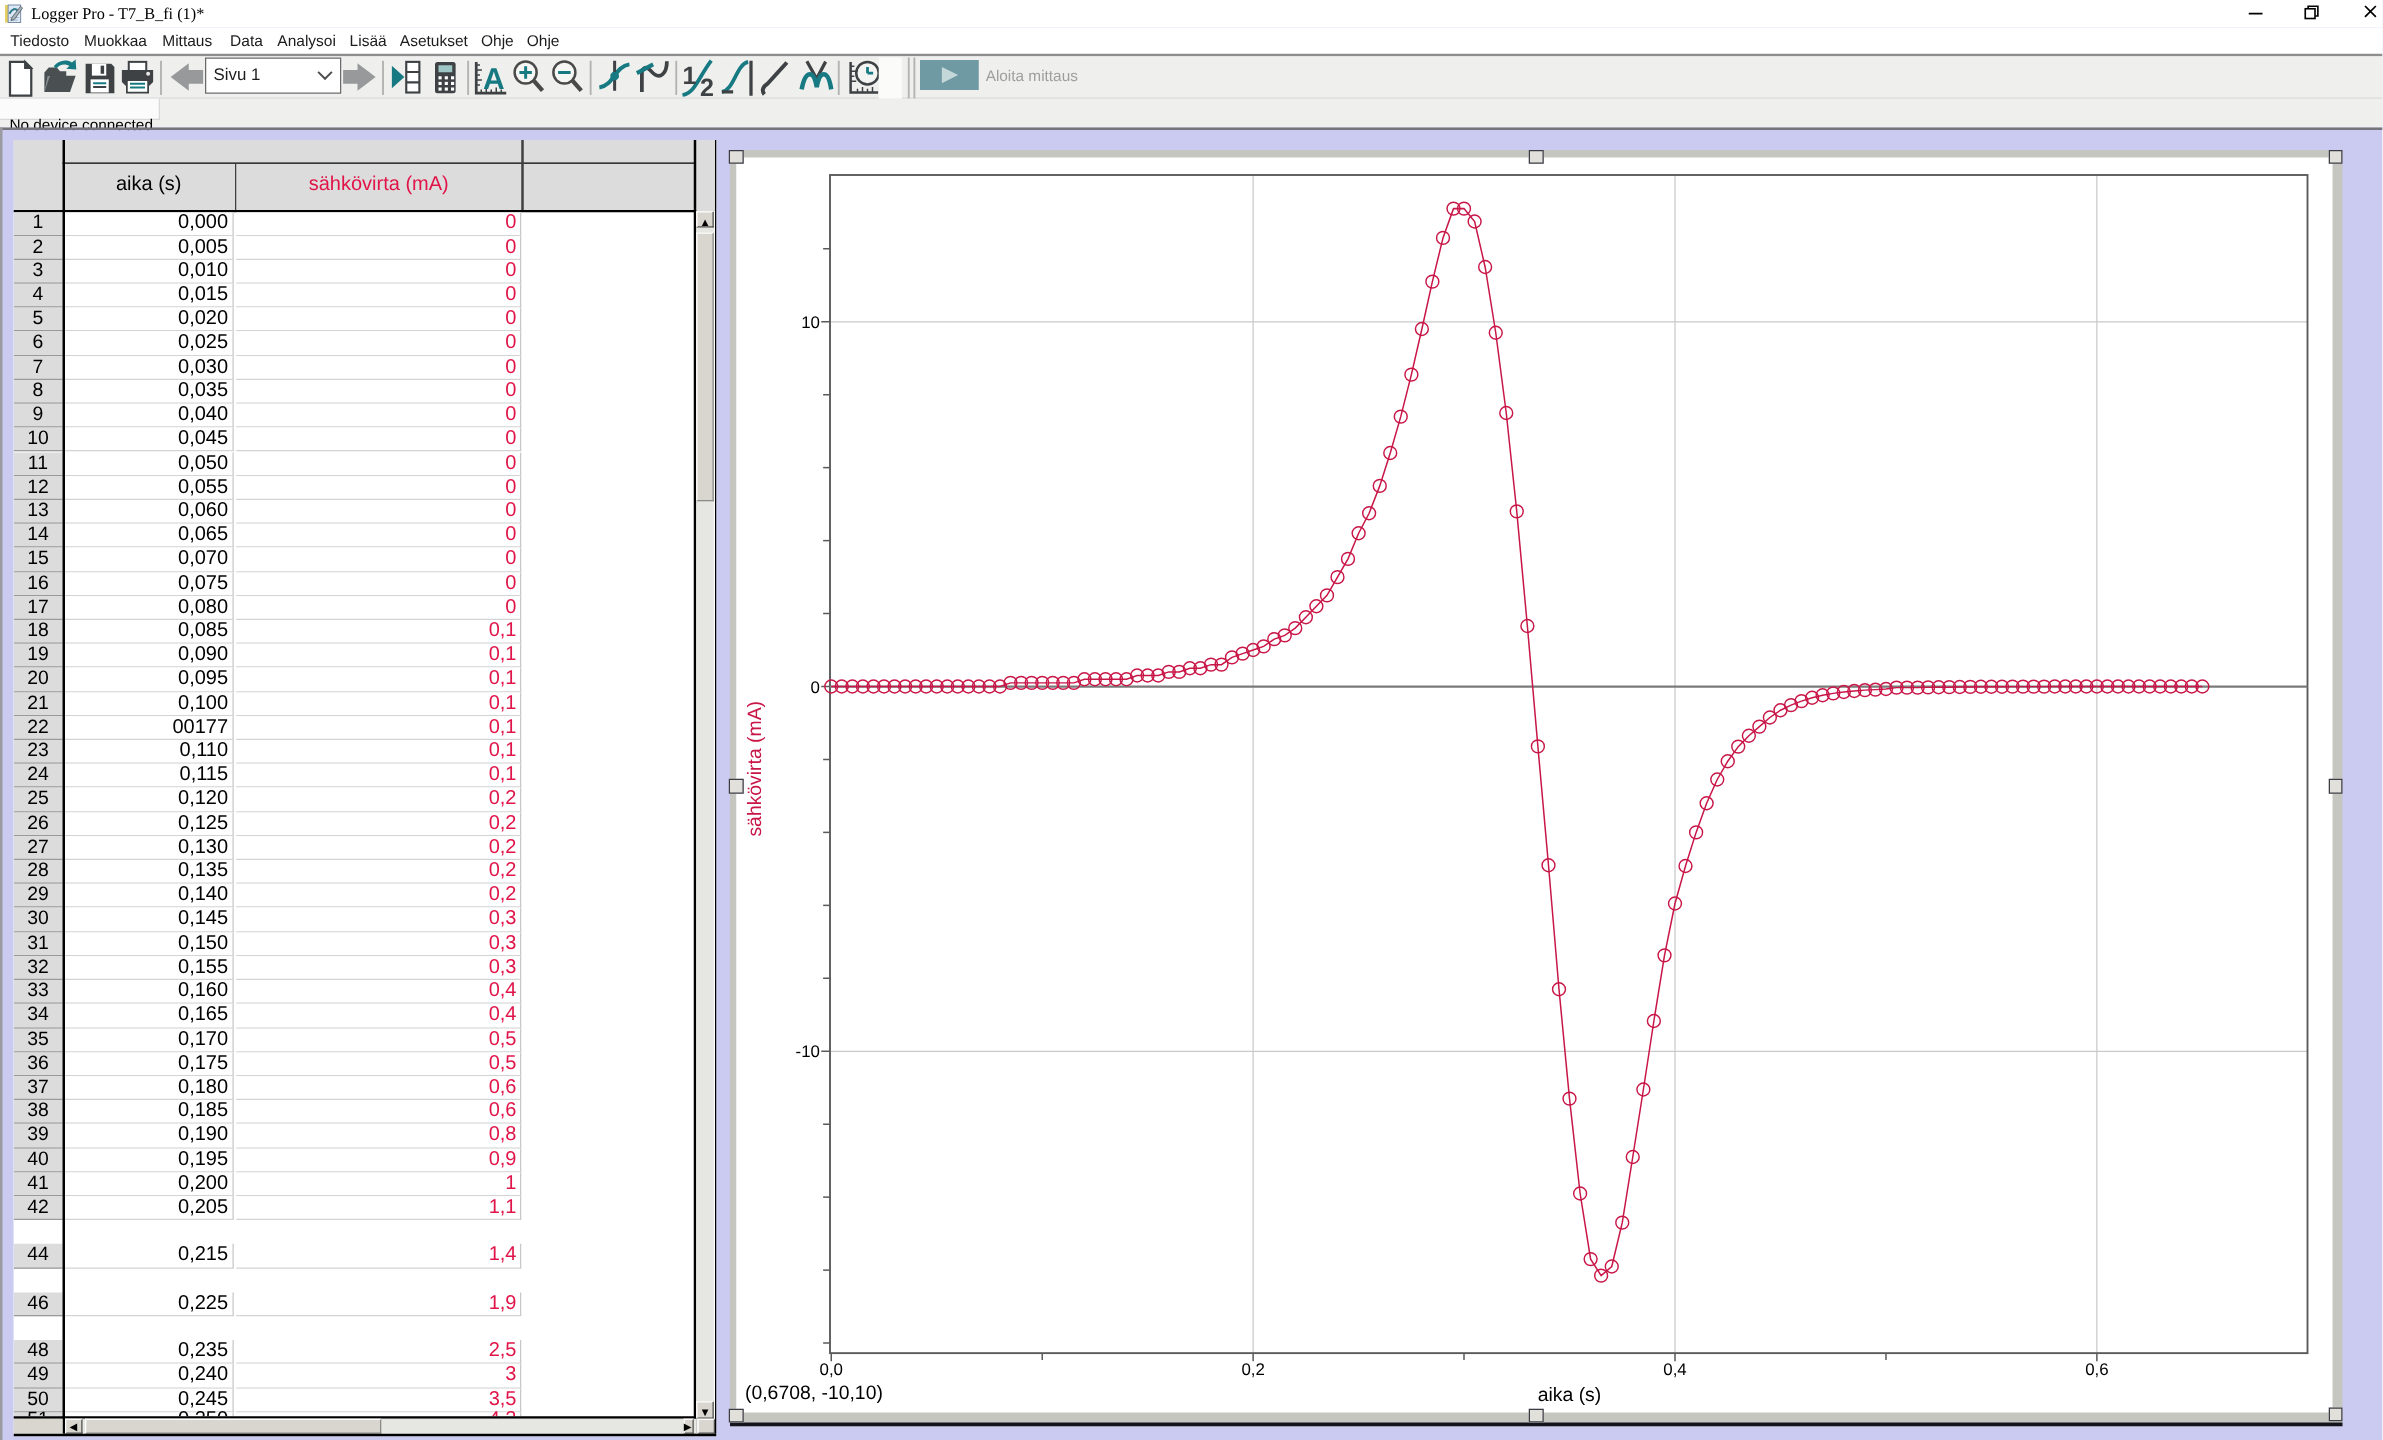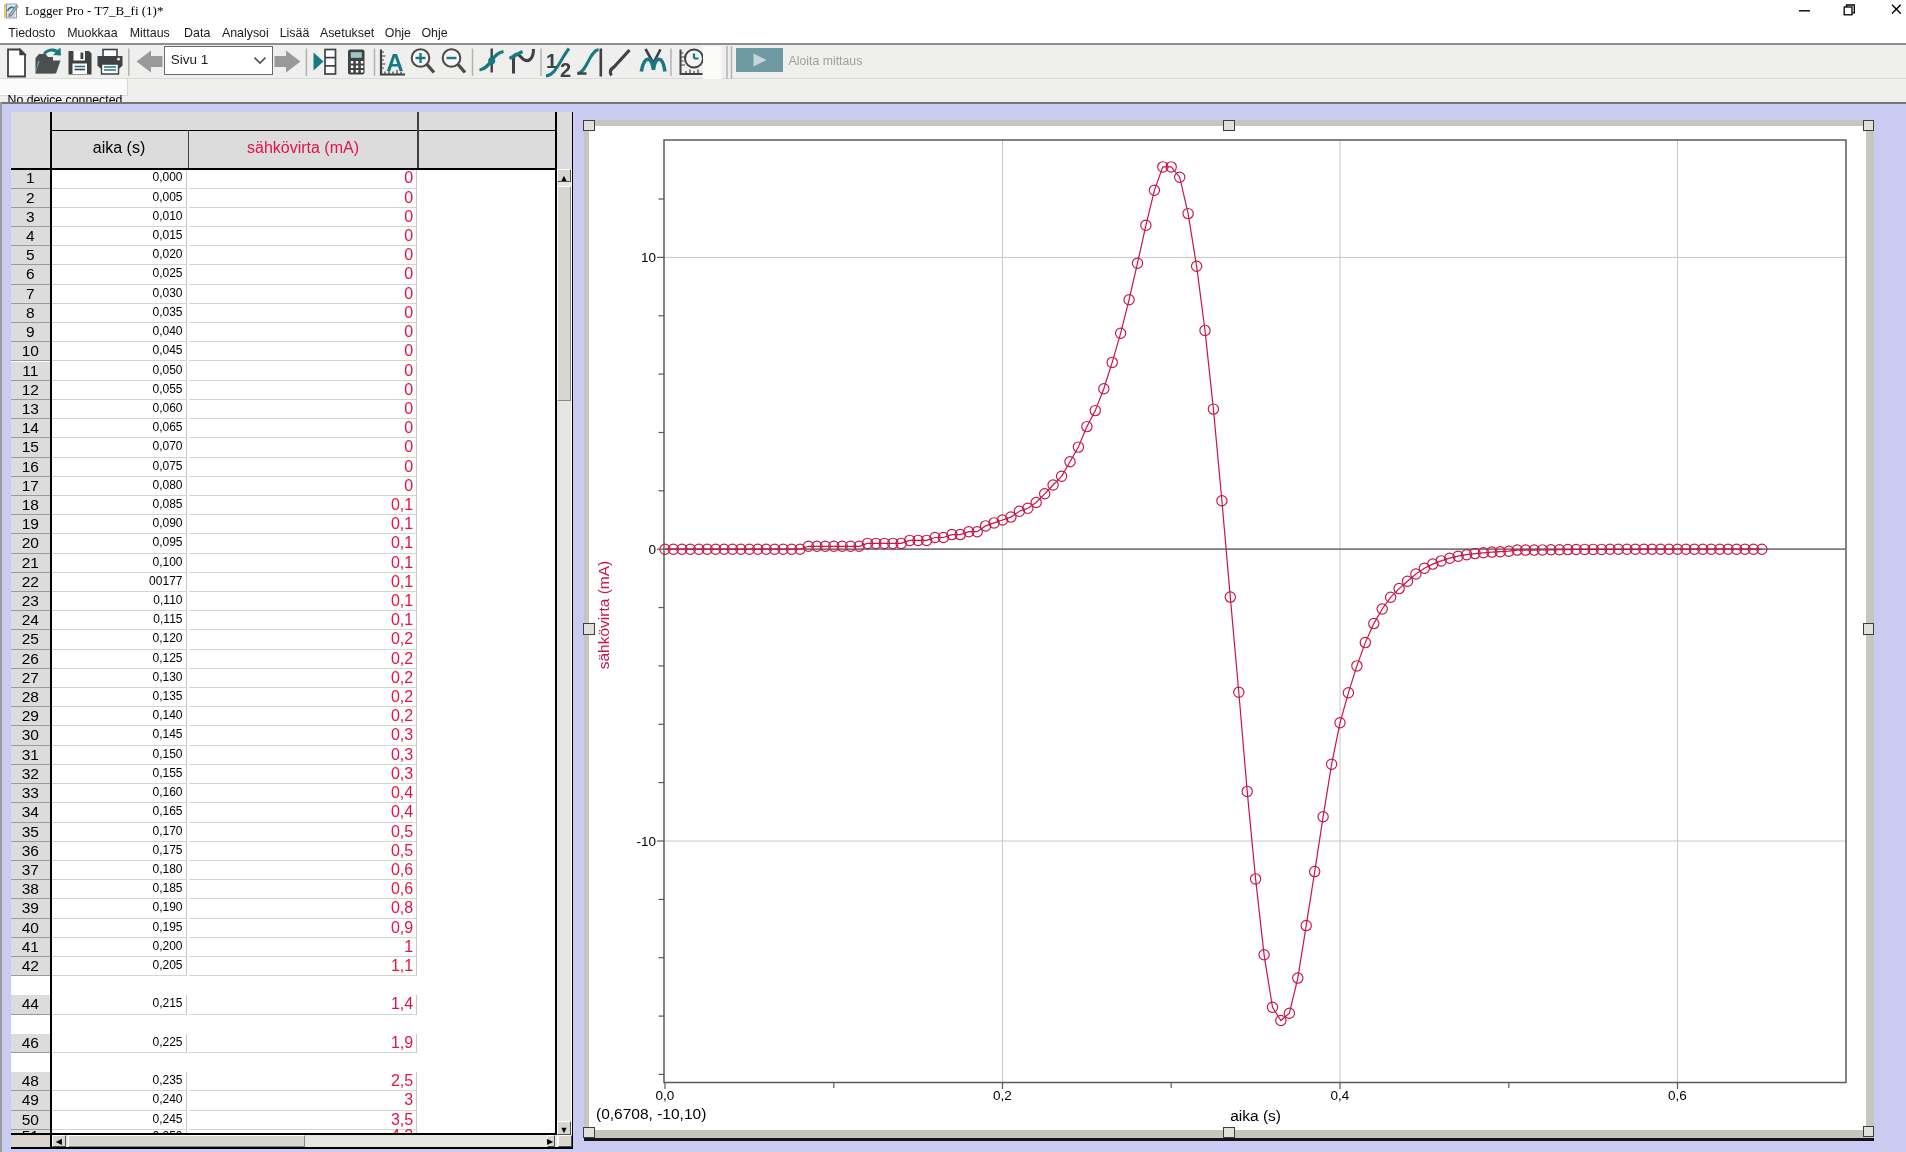--- a/index.html
+++ b/index.html
@@ -30,21 +30,21 @@
 .tbl { position:absolute; left:11px; top:112px; width:562.2px; height:1037.2px; background:#ffffff; }
 .hdrgray { position:absolute; background:#dcdcdc; }
 .blkline { position:absolute; background:#000; }
 .hdrtxt { position:absolute; font-size:16px; color:#000; text-align:center; }
 .dataview { position:absolute; left:0; top:58px; width:543.8px; height:963px; overflow:hidden;
   background:#ffffff; }
 .trow { position:absolute; left:0; width:543.8px; height:19.21px; }
 .rnum { position:absolute; left:0; top:0; width:38.7px; height:19.21px; background:#dcdcdc;
   border-bottom:1px solid #9a9a9a; font-size:15.5px; color:#000; text-align:center; line-height:18px; }
 .c1 { position:absolute; left:40.7px; top:0; width:135.8px; height:19.21px; background:#fff;
-  border-bottom:1px solid #d4d4d4; border-right:1px solid #c8c8c8; font-size:12px; color:#000;
+  border-bottom:1px solid #d4d4d4; border-right:1px solid #c8c8c8; font-size:16px; color:#000;
   text-align:right; line-height:17.5px; padding-right:4px; }
 .c2 { position:absolute; left:177.5px; top:0; width:228.7px; height:19.21px; background:#fff;
   border-bottom:1px solid #d4d4d4; border-right:1px solid #c8c8c8; font-size:16px; color:#e01448;
   text-align:right; line-height:17.5px; padding-right:3px; }
 .vsb { position:absolute; left:545.6px; top:57px; width:14.9px; height:965.5px; background:#e6e6e2; }
 .sbtn { position:absolute; background:#d8d6ce; border-top:1px solid #fff; border-left:1px solid #fff;
   border-right:1.4px solid #50504e; border-bottom:1.4px solid #50504e; }
 .sthumb { position:absolute; background:#d8d6ce; border-top:1px solid #fff; border-left:1px solid #fff;
   border-right:1.4px solid #8a8a86; border-bottom:1.4px solid #8a8a86; }
 .arr { position:absolute; font-size:9px; color:#000; width:100%; text-align:center; }

